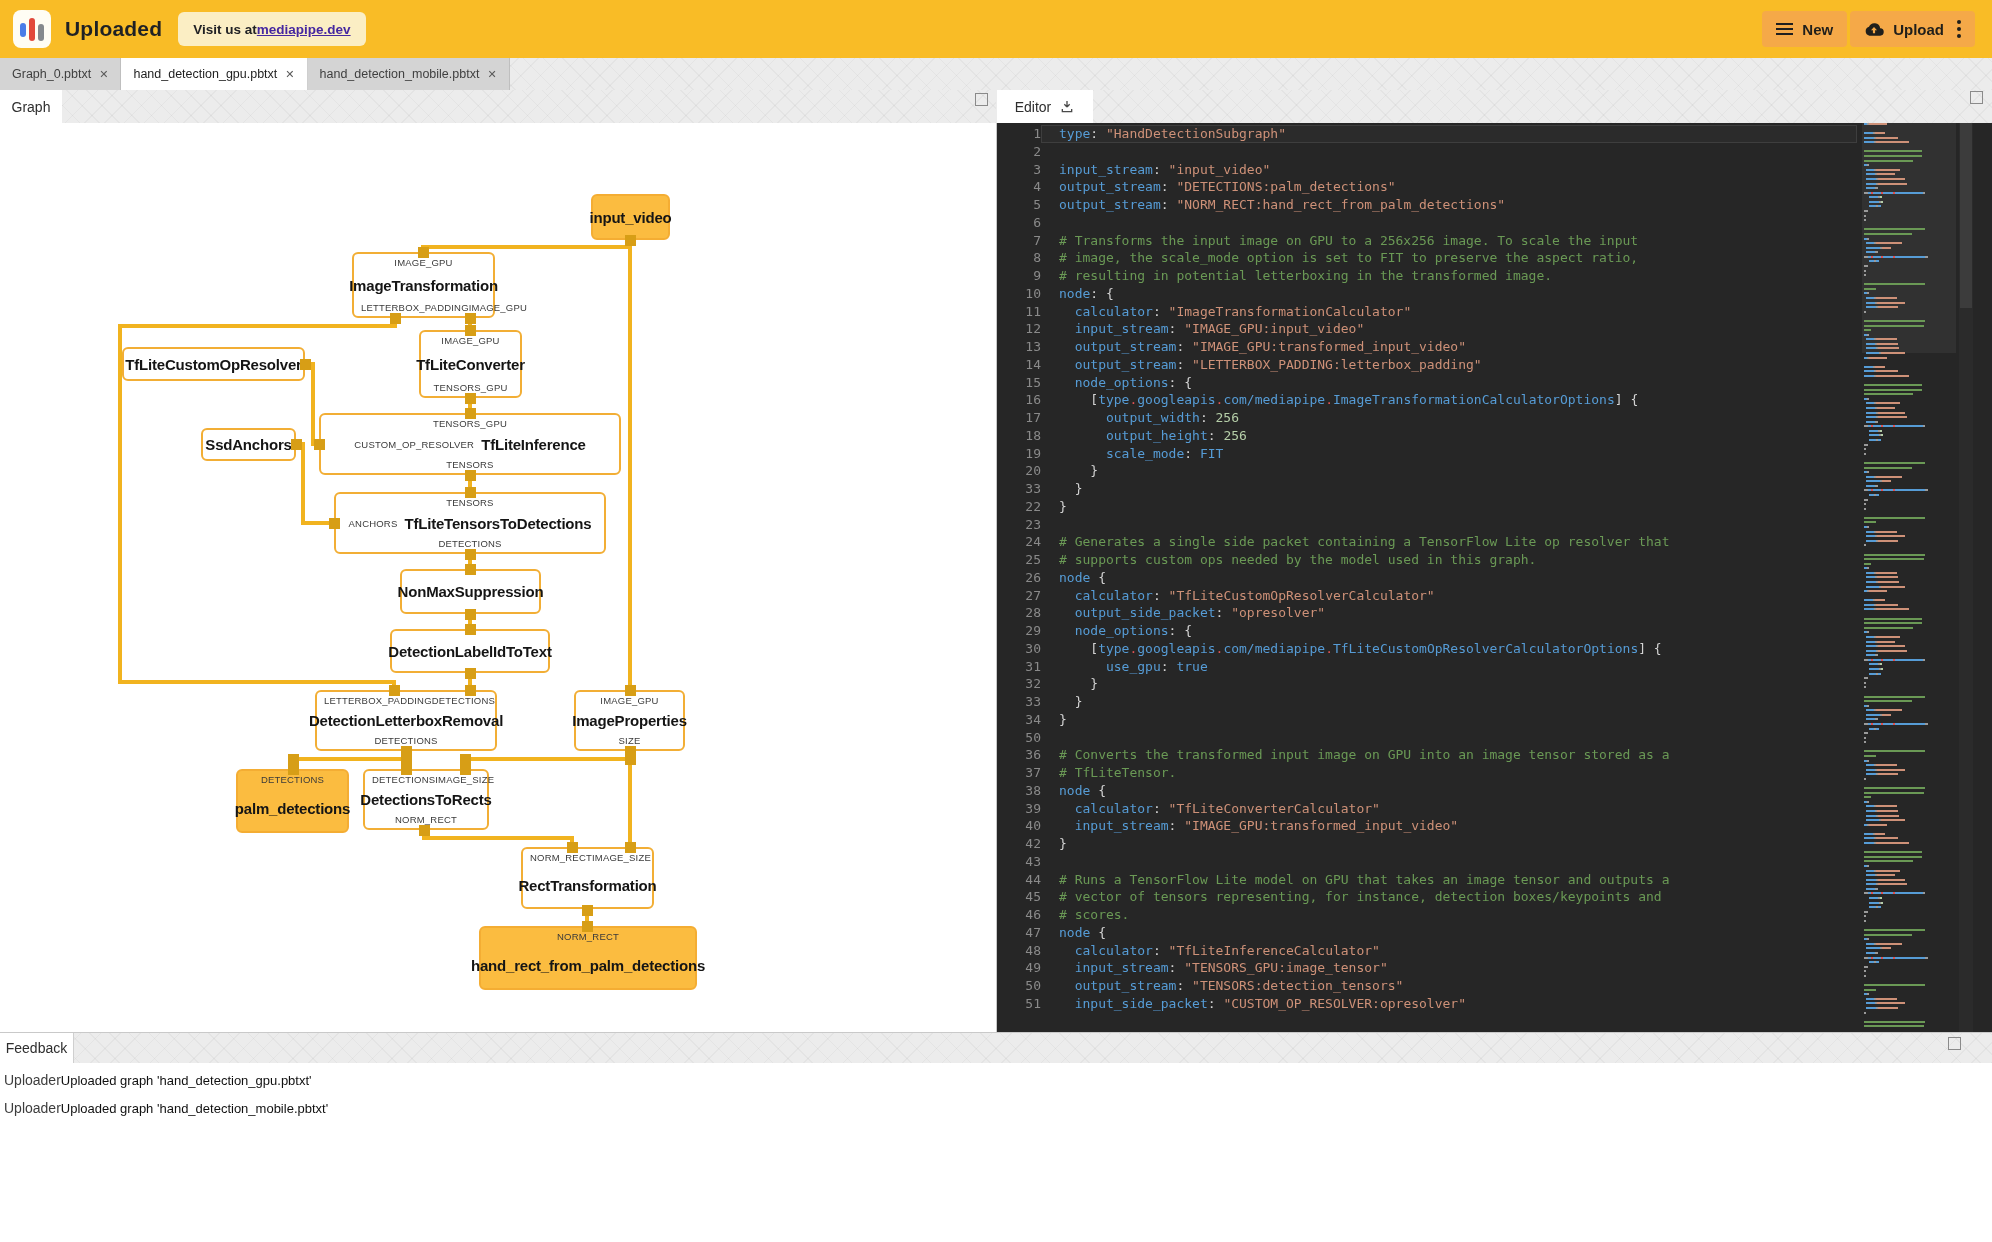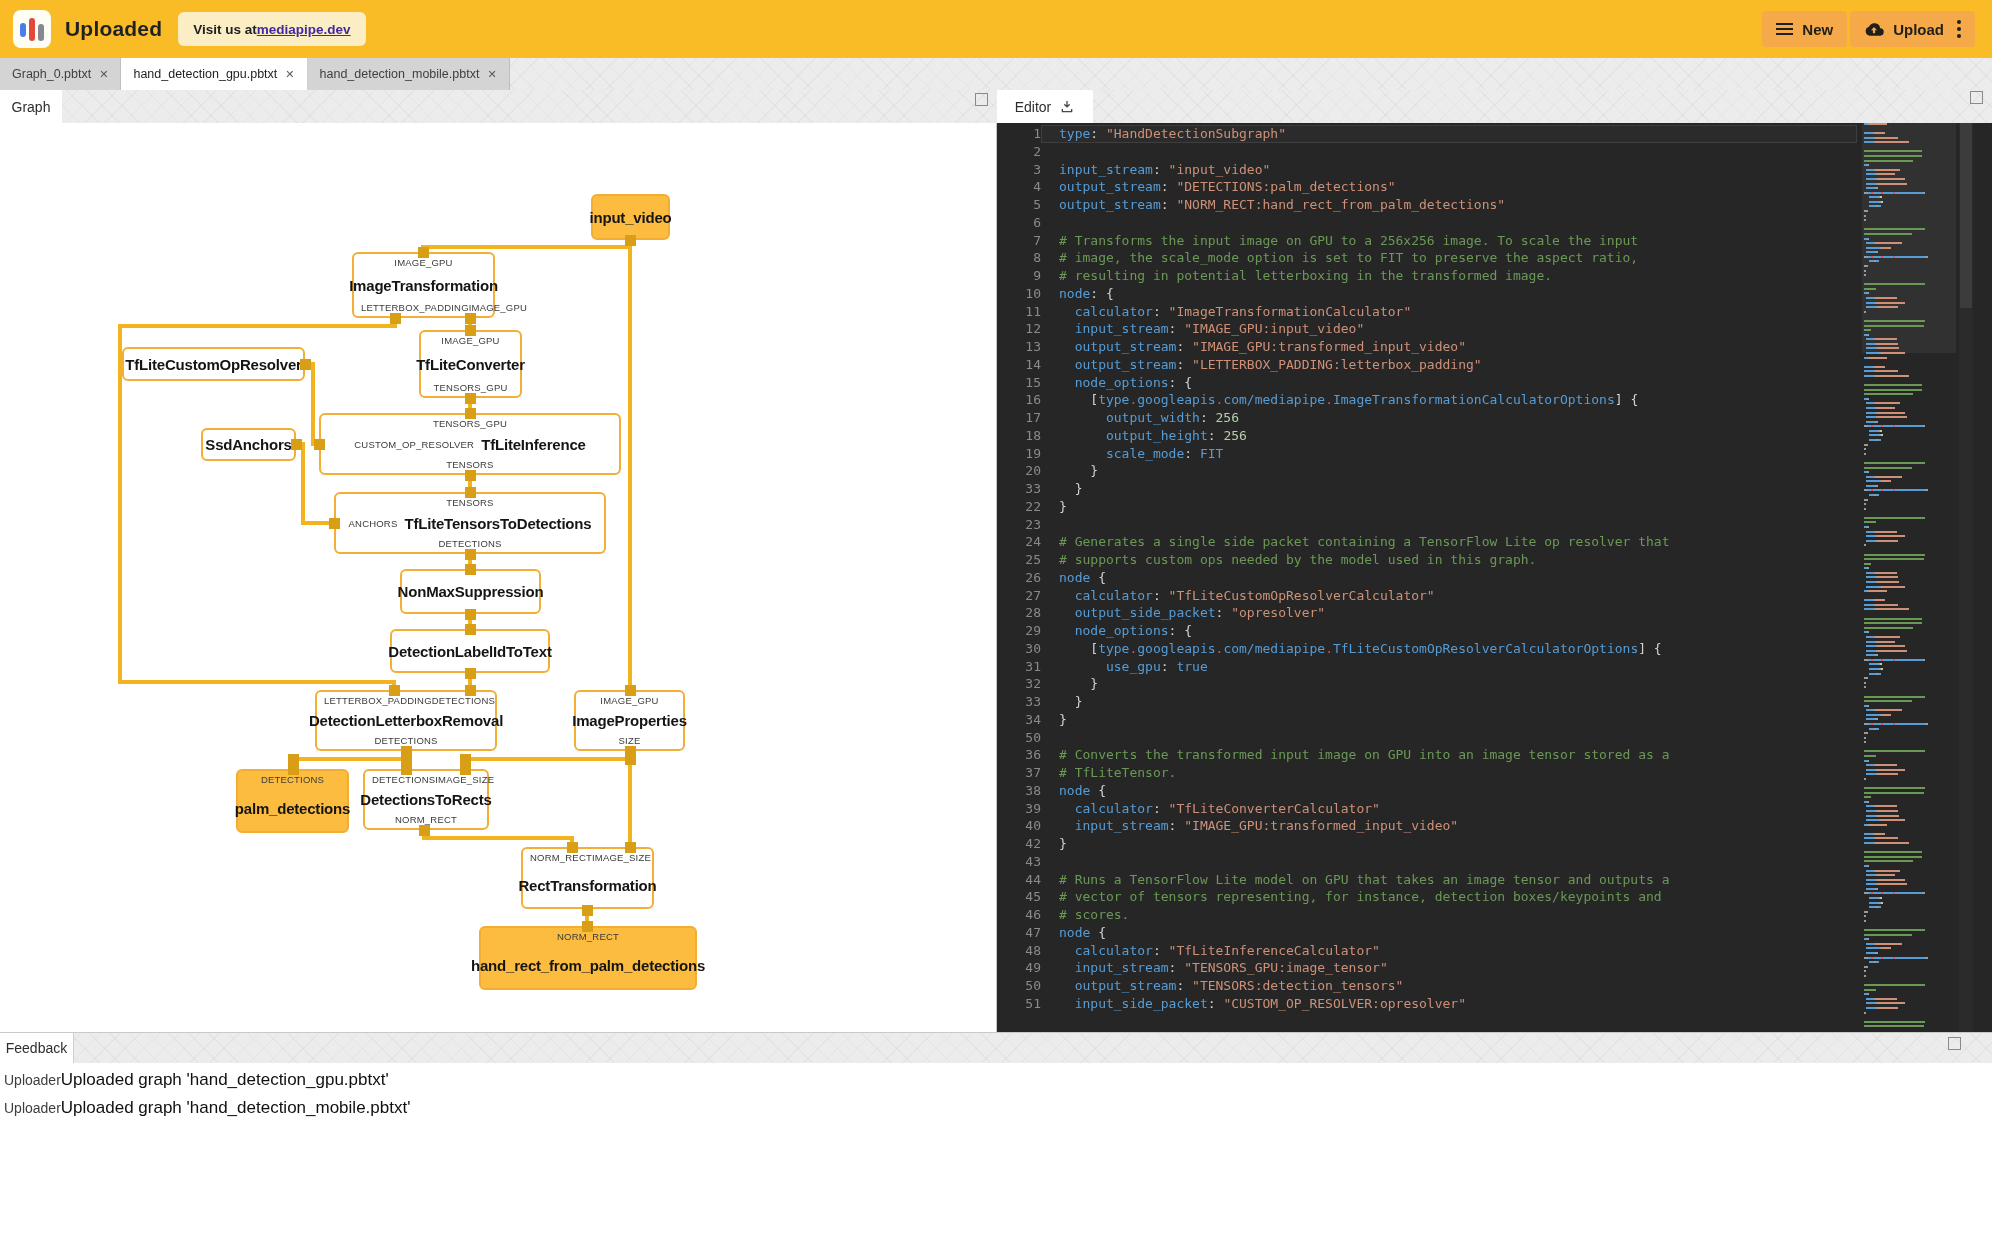--- a/index.html
+++ b/index.html
@@ -80,21 +80,21 @@
   .gmid{flex:1;display:flex;align-items:center;justify-content:center;gap:7px;padding:0 6px;}
   .gtitle{font-size:15px;font-weight:bold;color:#151515;letter-spacing:-.2px;white-space:nowrap;}
   
   .feedback{position:absolute;left:0;top:1032px;width:1992px;height:210px;background:#fff;border-top:1px solid #C9C9C9;box-sizing:border-box;}
   .fb-strip{position:absolute;left:0;top:0;width:1992px;height:30px;}
   .fb-tab{position:absolute;left:0;top:0;width:74px;height:30px;background:#fff;border-right:1px solid #CFCFCF;
           display:flex;align-items:center;justify-content:center;font-size:14px;color:#2E2E2E;cursor:pointer;box-sizing:border-box;}
   .fb-rows{position:absolute;left:0;top:33px;width:1200px;}
   .fb-row{display:flex;align-items:center;height:28px;padding-left:4px;}
   .fb-src{flex:0 0 54px;font-size:14px;color:#3D3D3D;}
-  .fb-msg{font-size:17px;font-weight:500;color:#101010;}
+  .fb-msg{font-size:13px;font-weight:500;color:#101010;}
   svg.dl{display:block;}
 </style>
 </head>
 <body>
 
 <div class="page">
 
   <div class="header">
     <div class="logo">
         <i class="b1"></i>

